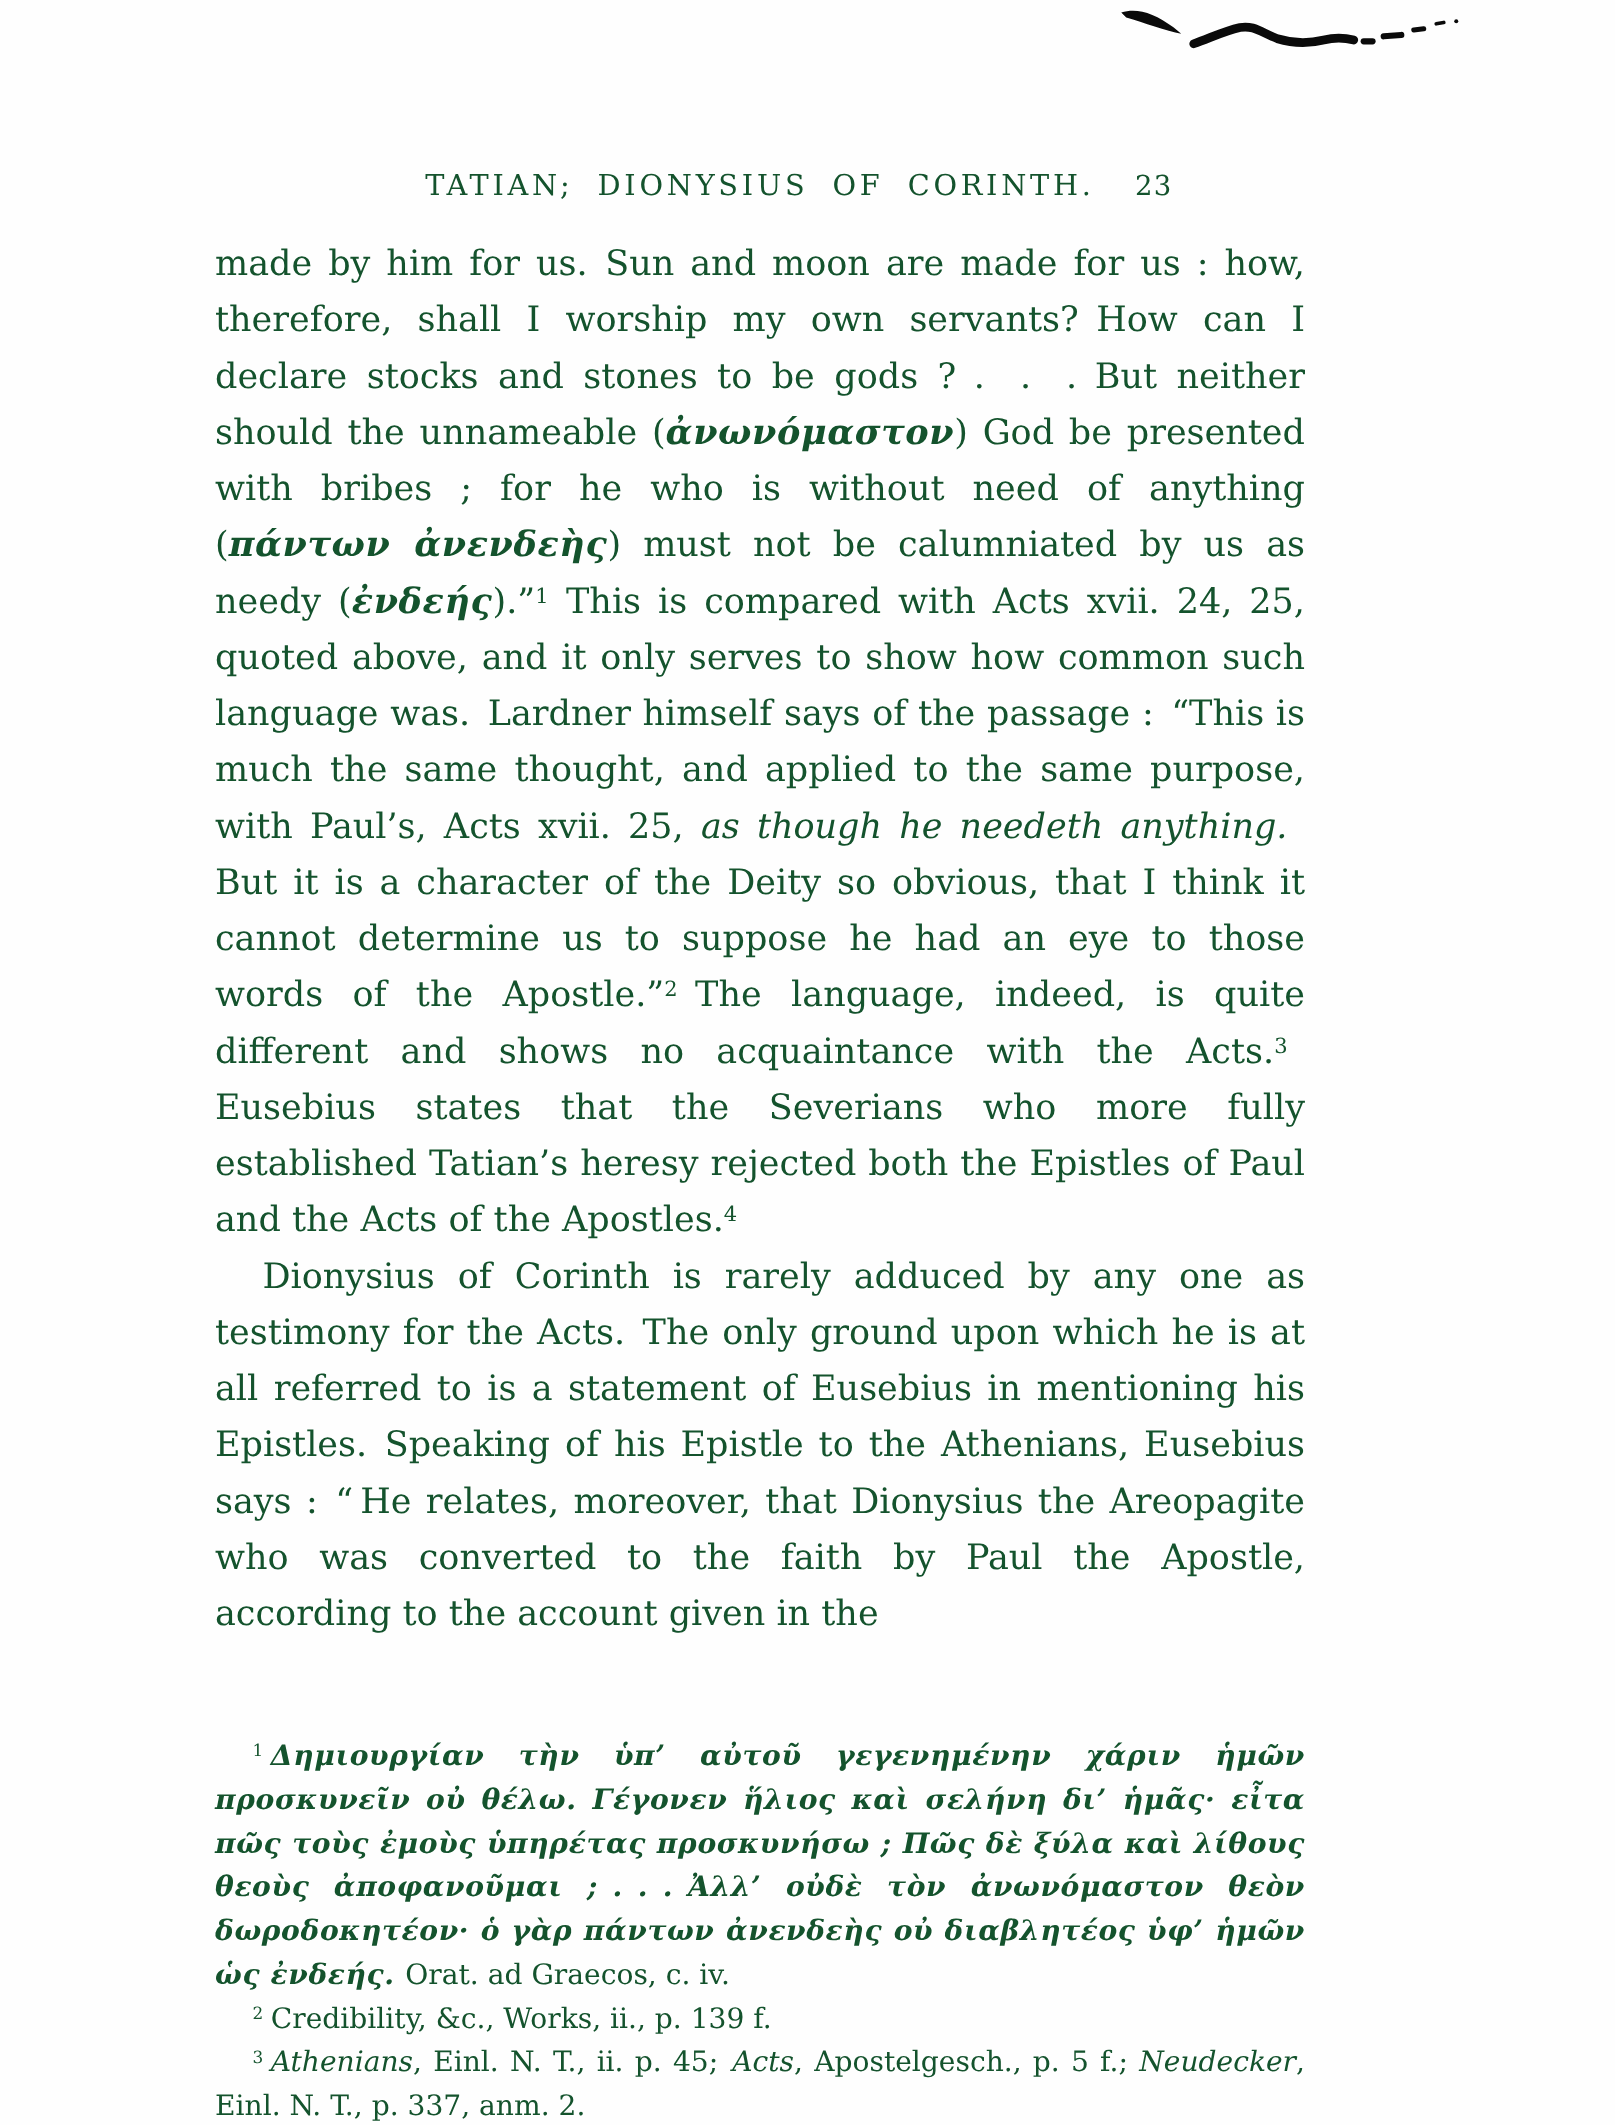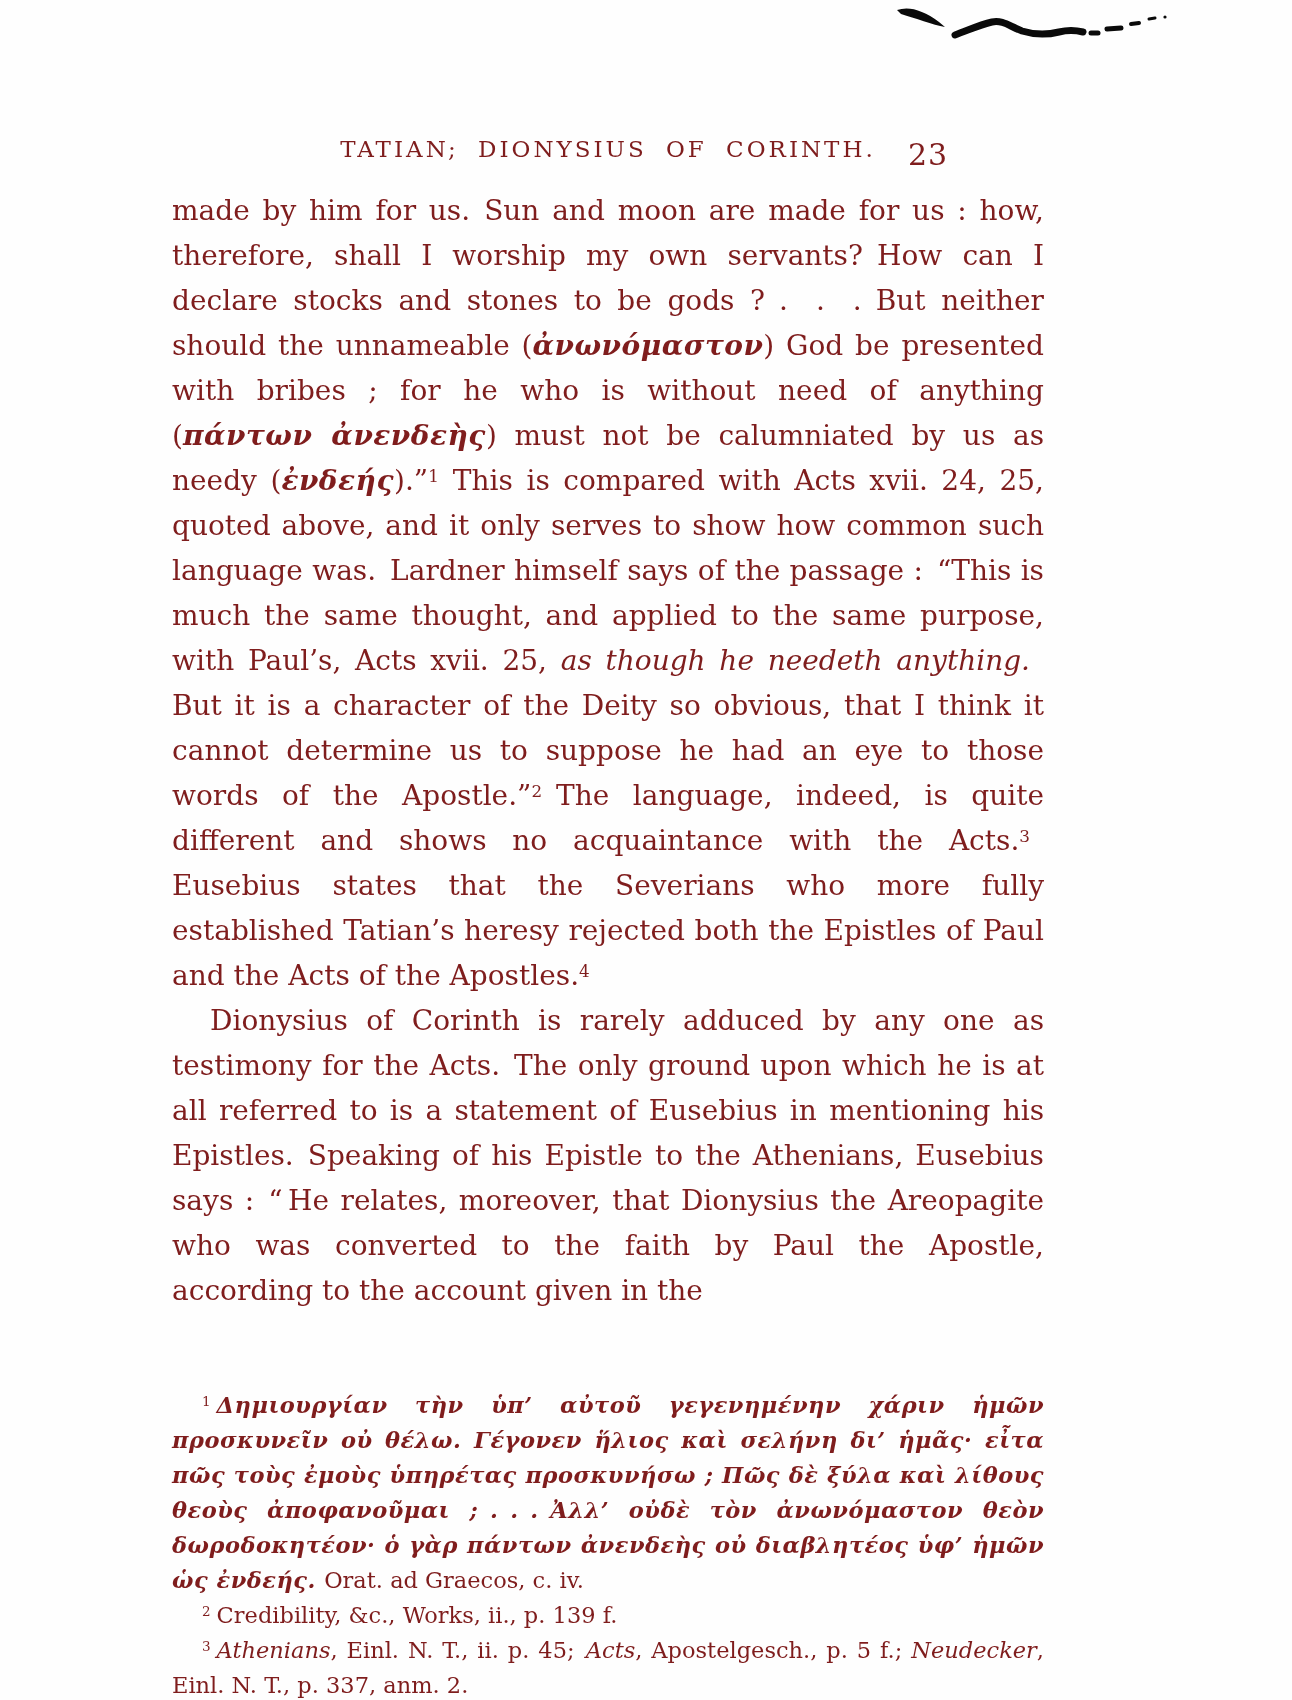--- a/index.html
+++ b/index.html
@@ -6,21 +6,21 @@
     margin: 0;
     padding: 0;
     background: #e8e8e8;
   }
   .page {
     position: relative;
     width: 1292px;
     height: 1700px;
     margin: 0 auto;
     background: #fefefe;
-    color: #7f1d1d;
+    color: #14532d;
     font-family: "DejaVu Serif", "Liberation Serif", serif;
     overflow: hidden;
   }
   .smudge {
     position: absolute;
     left: 895px;
     top: 6px;
     width: 275px;
     height: 48px;
   }
@@ -32,21 +32,21 @@
     text-align: center;
     font-size: 23px;
     letter-spacing: 3px;
     word-spacing: 9px;
     white-space: nowrap;
   }
   .page-number {
     position: absolute;
     left: 908px;
     top: 137px;
-    font-size: 30px;
+    font-size: 22px;
     letter-spacing: 1px;
   }
   .body-text {
     position: absolute;
     left: 172px;
     top: 188px;
     width: 872px;
     font-size: 28px;
     line-height: 45px;
     text-align: justify;

